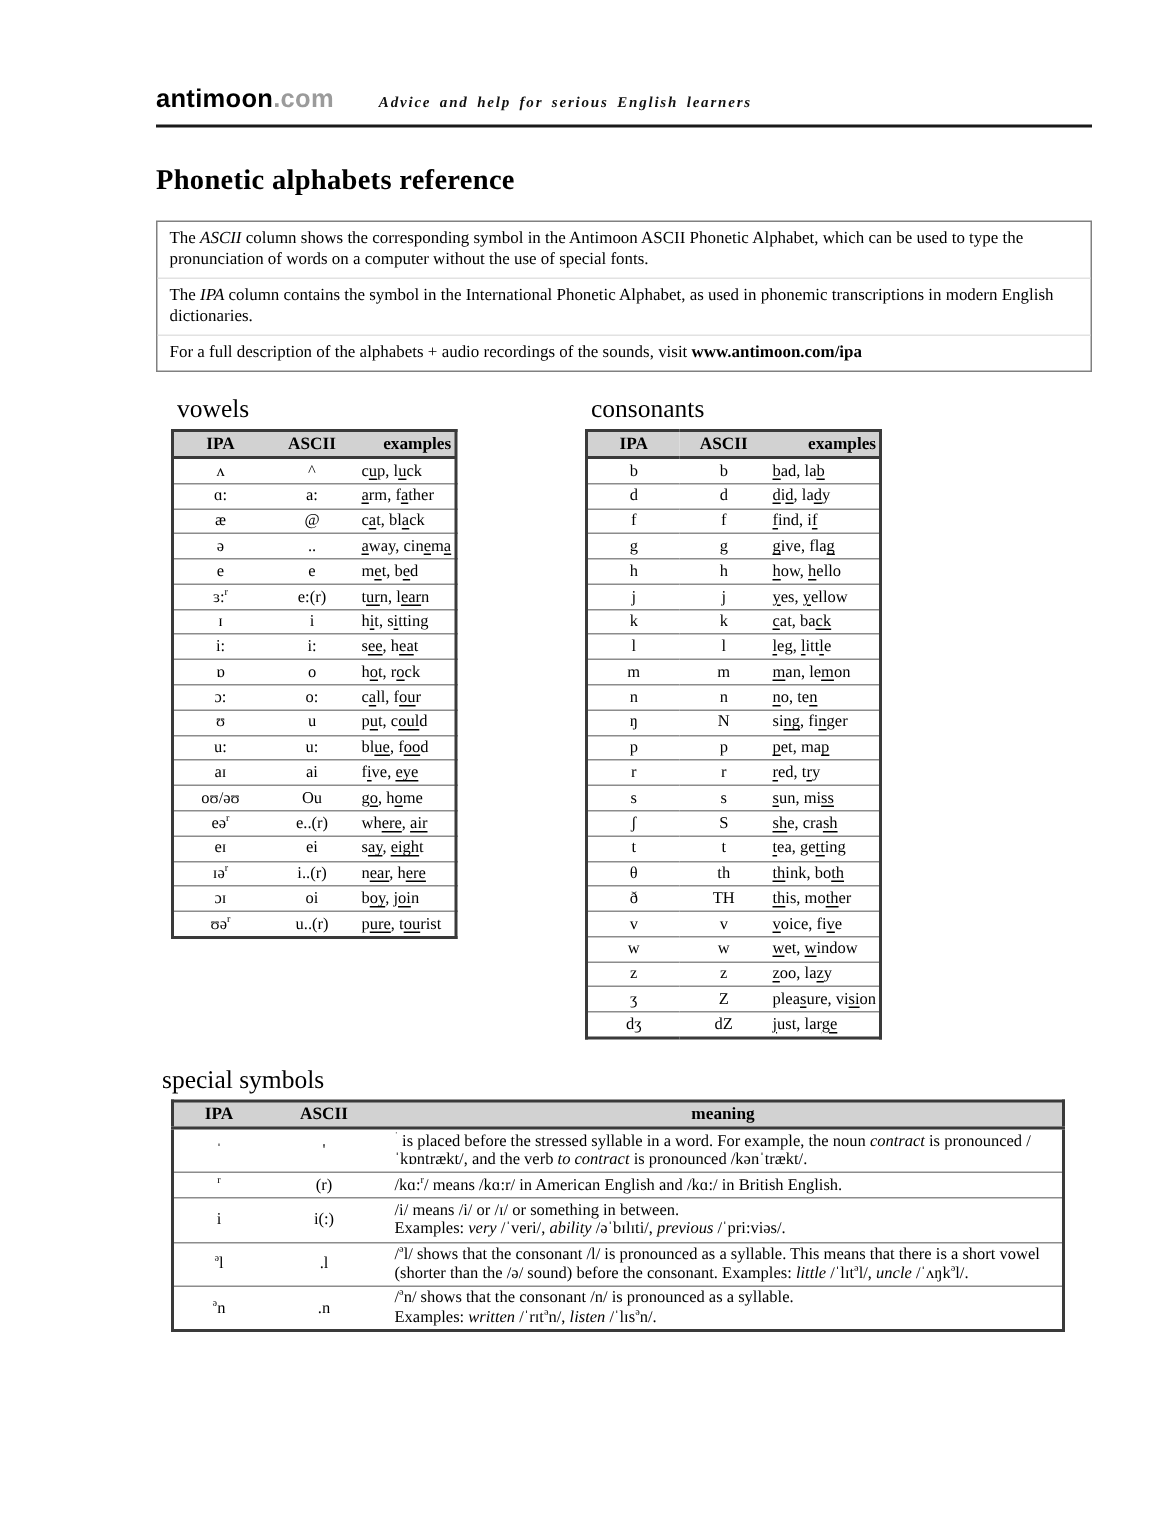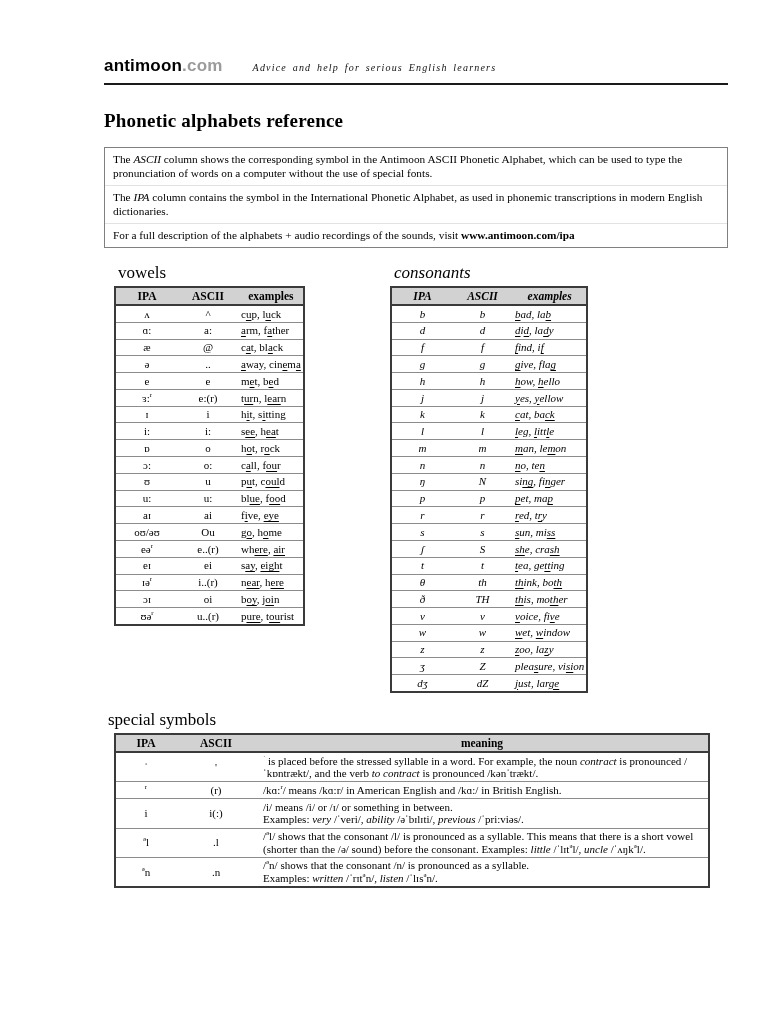--- a/index.html
+++ b/index.html
@@ -8,48 +8,48 @@
     font-family:"Liberation Serif","DejaVu Serif",serif;
     -webkit-font-smoothing:antialiased;
   }
   .page { position:relative; width:768px; height:992px; overflow:hidden;padding-left:32px; }
   .content { padding:56px 72px 0 72px; }
 
   
   .masthead { display:flex; align-items:baseline; }
   .logo { font-family:"Liberation Sans","DejaVu Sans",sans-serif; font-weight:bold; font-size:17px; letter-spacing:.2px; }
   .logo .gray { color:#9b9b9b; }
-  .tagline { margin-left:30px; font-size:10px; font-style:italic; font-weight:normal; letter-spacing:1.2px; word-spacing:2px; color:#111; }
+  .tagline { margin-left:30px; font-size:10px; font-style:italic; font-weight:bold; letter-spacing:1.2px; word-spacing:2px; color:#111; }
   .rule { border:none; border-top:2px solid #1a1a1a; margin:7px 0 0 0; }
 
   h1.title { font-size:19px; font-weight:bold; margin:25px 0 15px 0; letter-spacing:.2px; }
 
   
   .intro-box { border:1px solid #808080; }
   .intro-box p { margin:0; padding:4px 8px 5px 8px; font-size:11.3px; line-height:14px; border-bottom:1px solid #e2e2e2; }
   .intro-box p:last-child { border-bottom:none; }
 
   
   .tables-row { display:flex; margin-top:15px; padding-left:10px; }
   .tbl-label { font-size:17px; margin:0 0 3px 4px; }
   table.ipa { border-collapse:collapse; border:2px solid #3a3a3a; background:#fff; }
   table.ipa th {
     background:#d2d2d2; font-size:11.5px; font-weight:bold; padding:2px 2px;
     border-bottom:2px solid #3a3a3a; text-align:center;
   }
-  table.ipa th.h-ex { text-align:center; padding-left:3px; }
+  table.ipa th.h-ex { text-align:right; padding-left:3px; }
   table.ipa td { font-size:11px; line-height:12.6px; padding:1.6px 2px; border-bottom:1px solid #8c8c8c; vertical-align:middle; }
   table.ipa tr:last-child td { border-bottom:none; }
   .c-ipa { text-align:center; }
   .c-ascii { text-align:center; }
   .c-ex { text-align:left; padding-left:3px !important; }
 
   .vowels-block { width:221px; }
   .vowels-block .c-ipa { width:58px; } .vowels-block .c-ascii { width:56px; }
-  .consonants-block { margin-left:55px; width:222px;font-style:italic; }
+  .consonants-block { margin-left:55px; width:222px; }
   .consonants-block .c-ipa { width:57px; } .consonants-block .c-ascii { width:55px; }
 
   .special-block { margin-top:17px; padding-left:10px; }
   .special-block table { width:596px; }
   .special-block td { font-size:11.3px; line-height:15.4px; padding:2px 3px; }
   .special-block .c-ipa { width:56px; } .special-block .c-ascii { width:76px; }
   .special-block .c-mean { text-align:left; padding-left:7px; padding-right:6px; }
   .special-block th.h-mean { text-align:center; }
 
   sup { font-size:.62em; vertical-align:super; line-height:0; }

